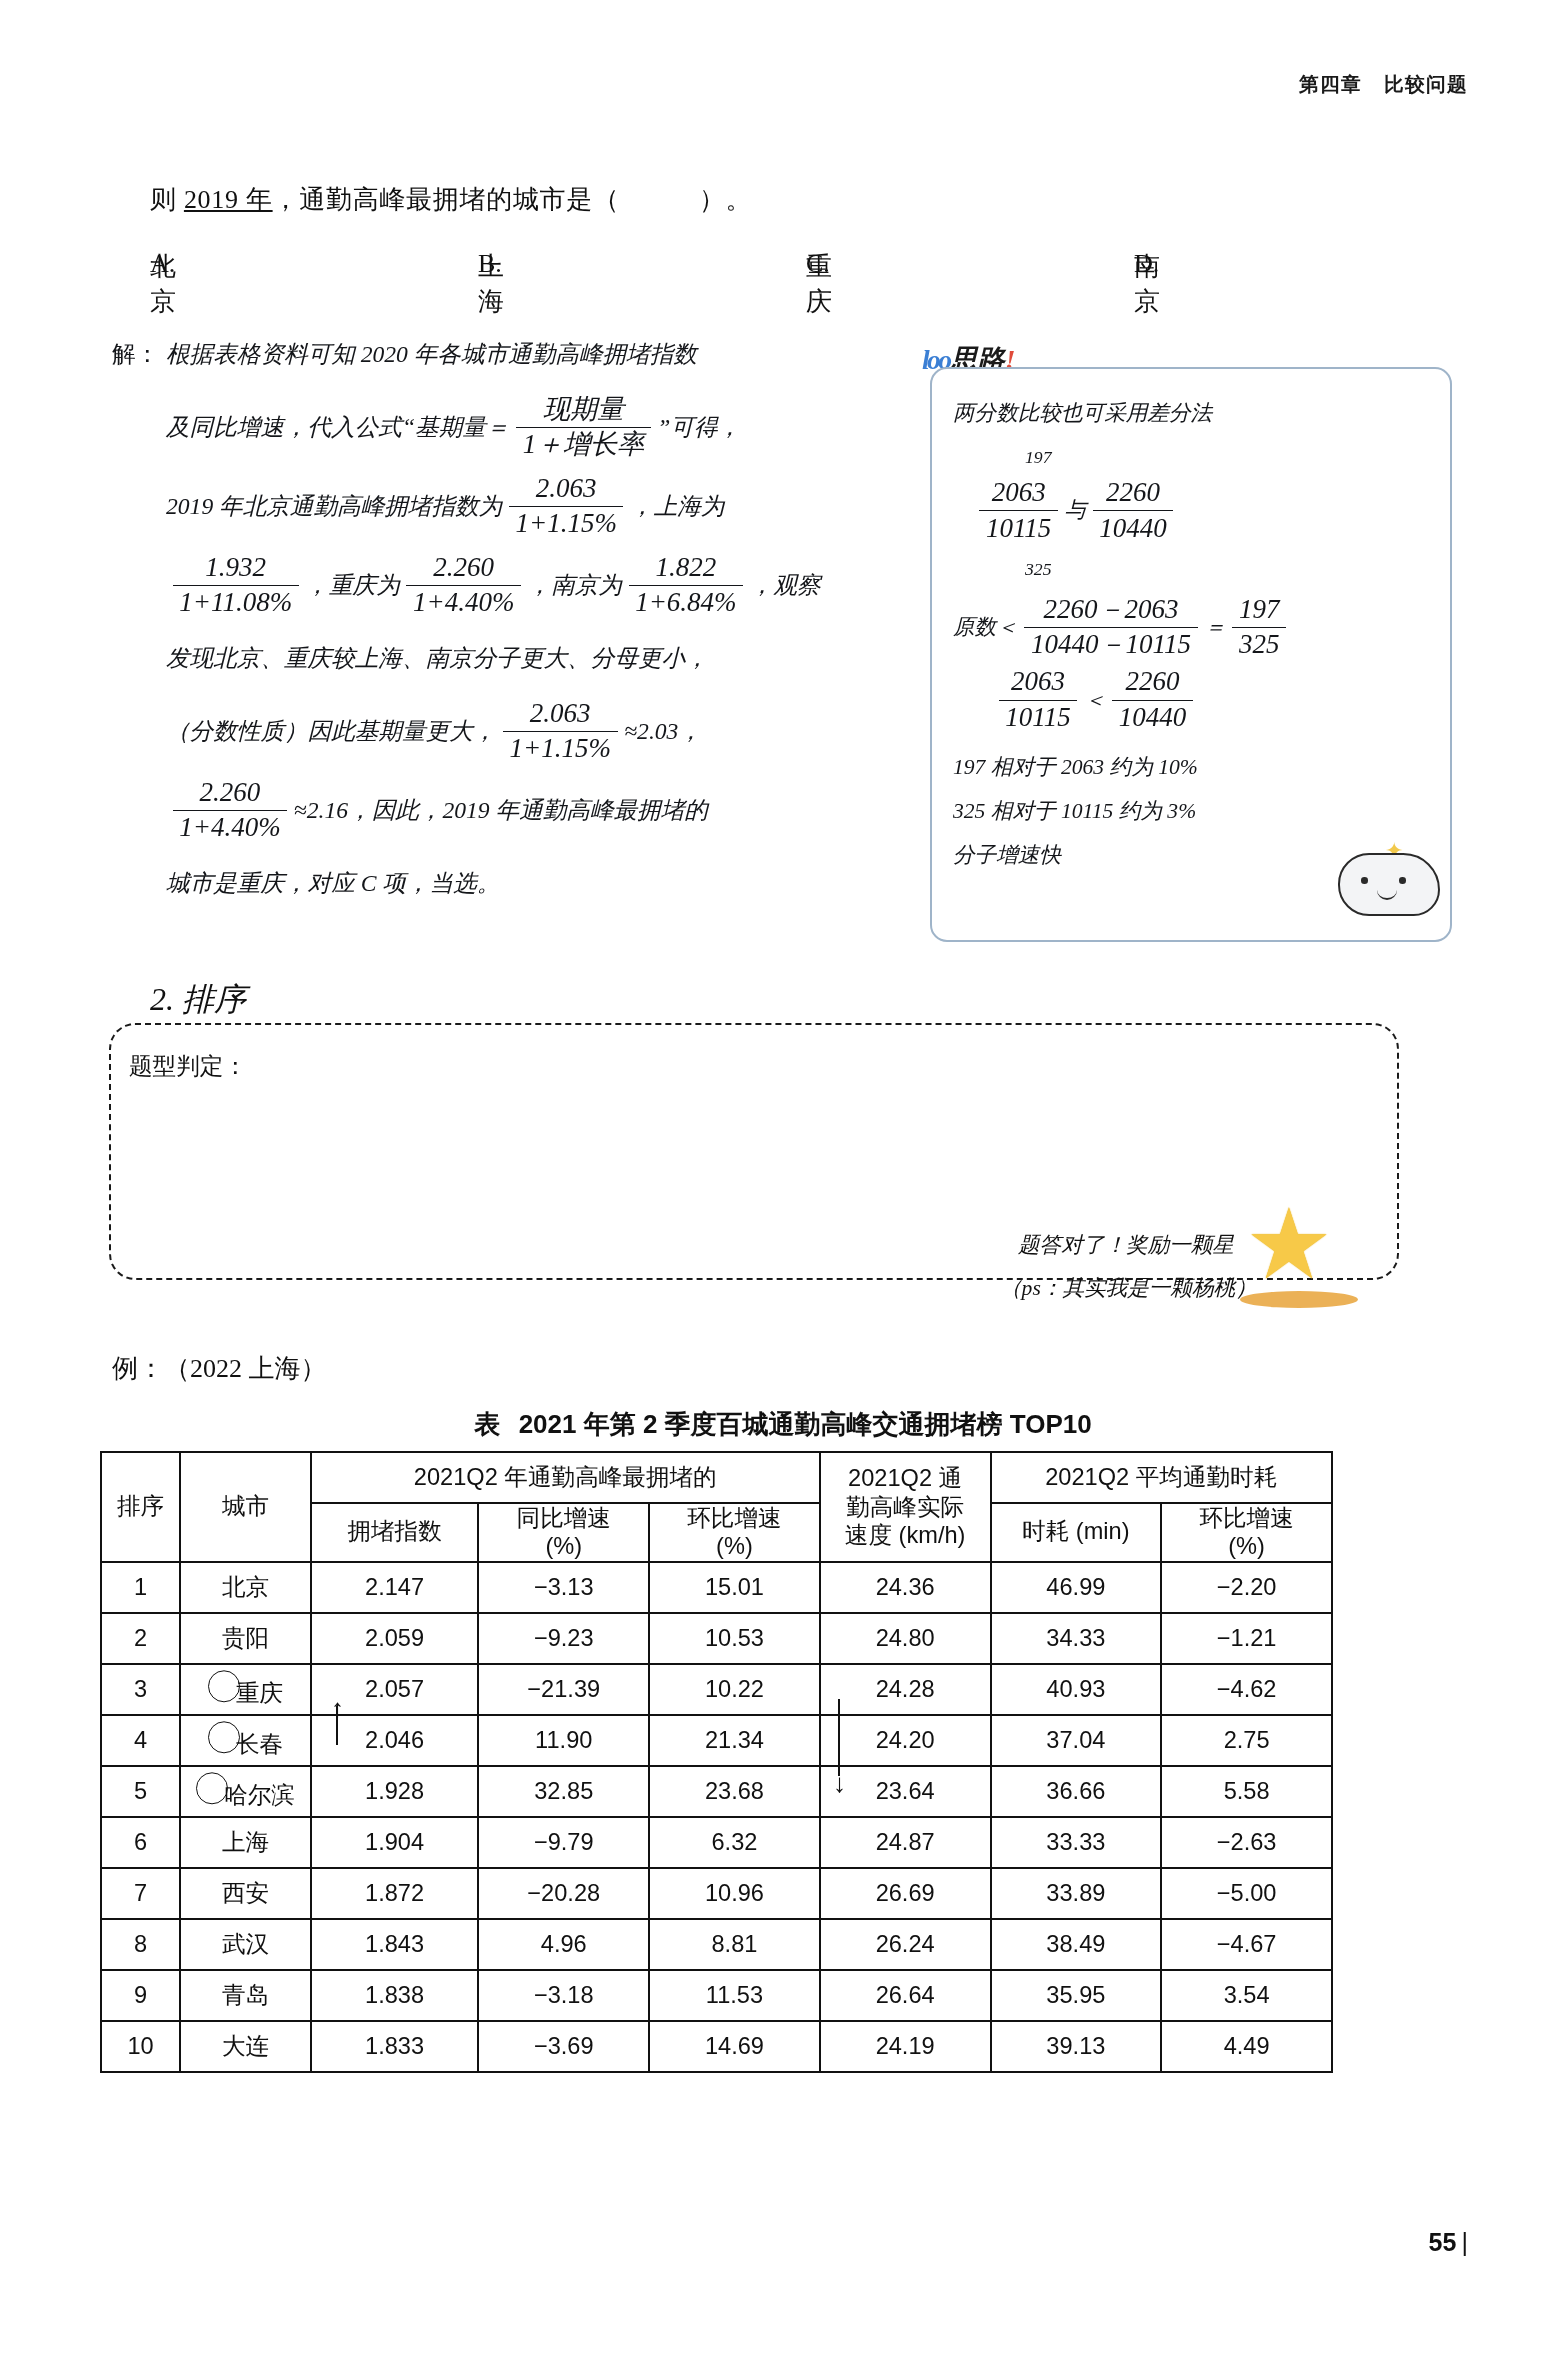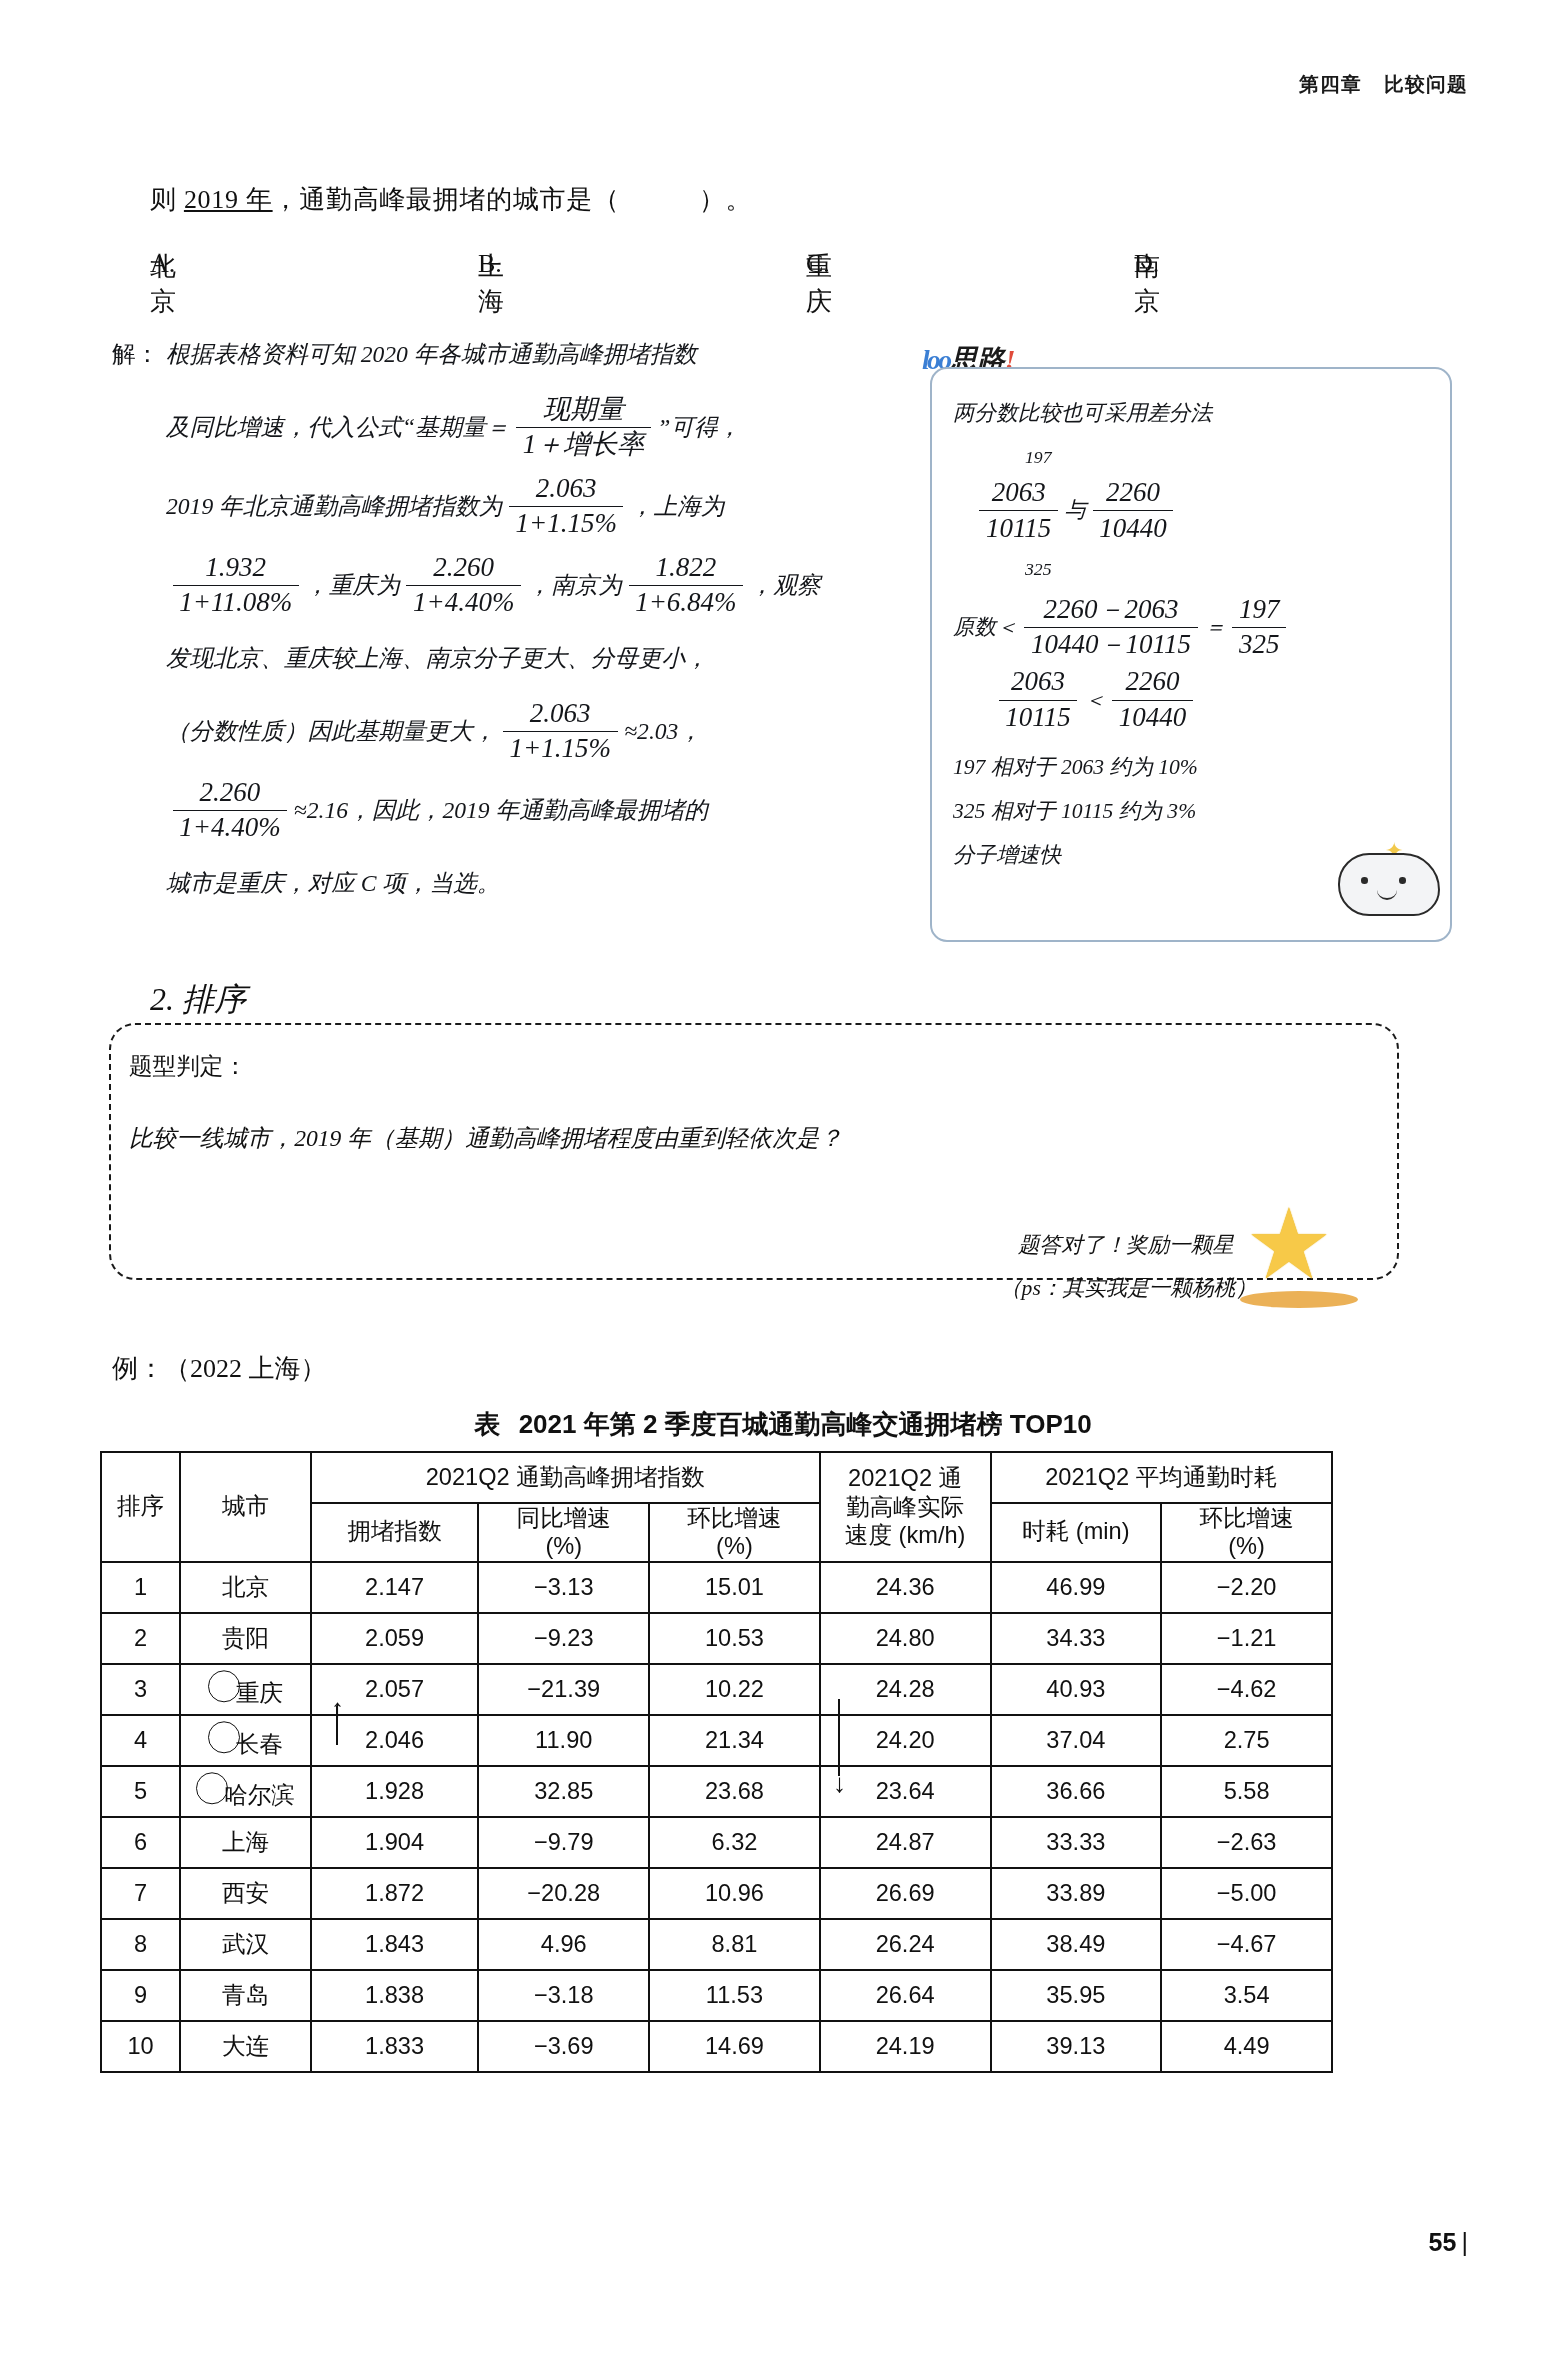--- a/index.html
+++ b/index.html
@@ -476,42 +476,41 @@
         <span>分子增速快</span>
       </div>
   </div>
   <div class="sparkle">✦</div>
   <div class="blob"></div>
 
   <div class="sub-head">2. 排序</div>
 
   <div class="dashed-box"></div>
   <div class="db-line1">题型判定：</div>
-  <div class="db-line2">比较一线城市，2019 年（基期）通勤高峰拥堵程度由重到轻依次是？</div>
   <div class="reward-1">题答对了！奖励一颗星</div>
   <div class="reward-2">（ps：其实我是一颗杨桃）</div>
   <div class="star-shadow"></div>
   <div class="star">
       <span class="star-glyph">★</span>
     </div>
 
   <div class="example">
     <span>例：</span><span>（2022 上海）</span>
   </div>
 
   <div class="table-caption">
     <span>表</span><span class="gap"></span><span>2021 年第 2 季度百城通勤高峰交通拥堵榜 TOP10</span>
   </div>
 
   <table class="data">
     <thead>
       <tr>
         <th class="col-rank" rowspan="2">排序</th>
         <th class="col-city" rowspan="2">城市</th>
-        <th colspan="3">2021Q2 通勤高峰拥堵指数</th>
+        <th colspan="3">2021Q2 年通勤高峰最拥堵的</th>
         <th class="col-spd" rowspan="2">
           <div class="two-line">
             <div>2021Q2 通</div>
             <div>勤高峰实际</div>
             <div>速度 (km/h)</div>
           </div>
         </th>
         <th colspan="2">2021Q2 平均通勤时耗</th>
       </tr>
       <tr>

